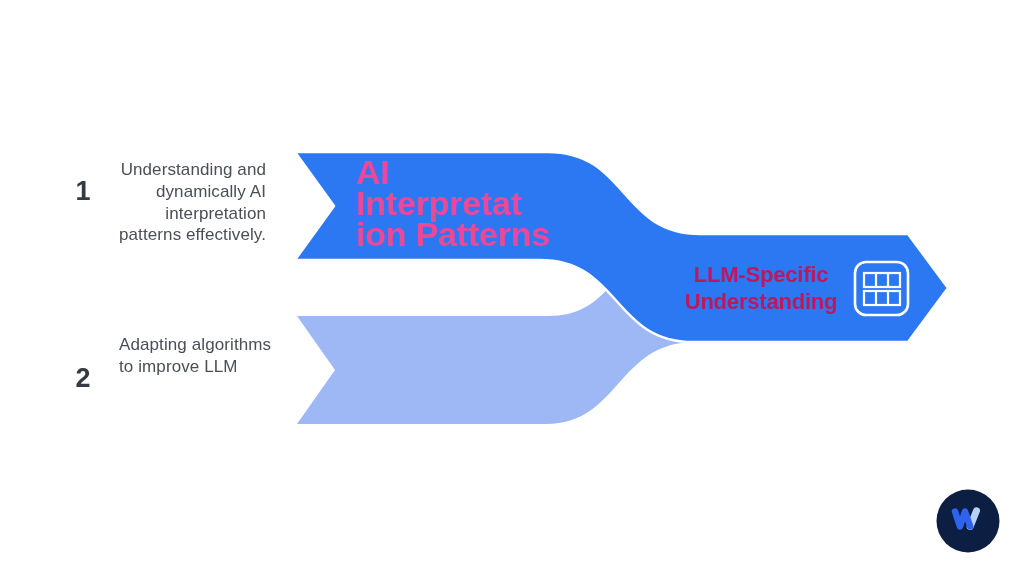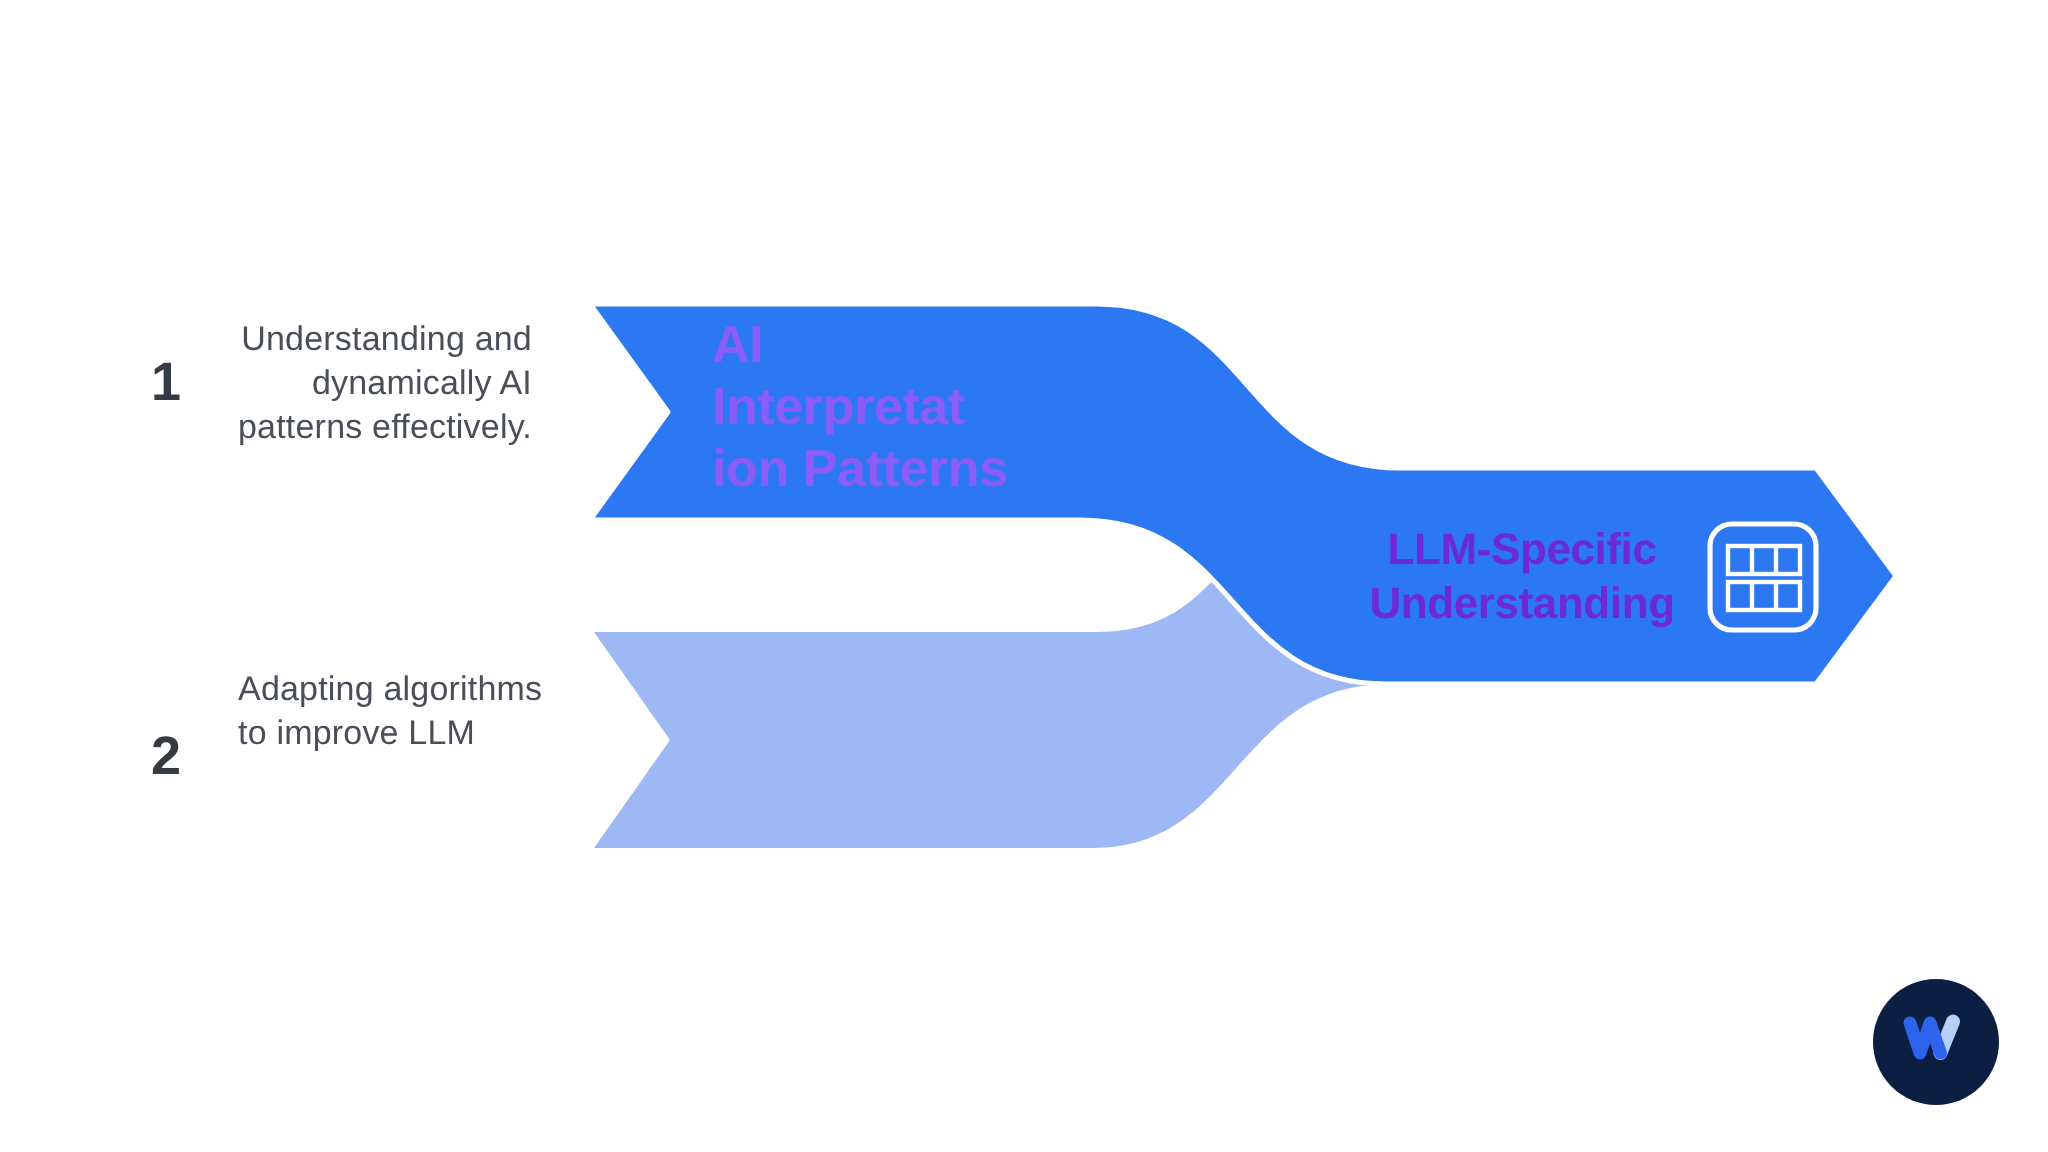--- a/index.html
+++ b/index.html
@@ -11,27 +11,27 @@
   .flow-svg { position:absolute; left:0; top:0; }
   .step-number {
     position:absolute; width:26px; text-align:center;
     font-size:27px; font-weight:700; color:#353b44;
   }
   .step-text {
     position:absolute; font-size:17px; line-height:21.8px;
     color:#4a4f57; letter-spacing:0.1px;
   }
   .band-title {
-    position:absolute; font-size:26px; line-height:31px;
-    font-weight:700; color:#8b5cf6; letter-spacing:-0.2px;
+    position:absolute; font-size:34px; line-height:31px;
+    font-weight:700; color:#ec4899; letter-spacing:-0.2px;
   }
   .result-title {
     position:absolute; left:655px; top:261px; width:212px;
     text-align:center; font-size:22px; line-height:27px;
-    font-weight:600; color:#6d28d9; letter-spacing:-0.2px;
+    font-weight:600; color:#be185d; letter-spacing:-0.2px;
   }
   .logo-badge { position:absolute; left:935px; top:488px; width:66px; height:66px; }
 </style>
 </head>
 <body>
 
 <div class="canvas">
 
   <svg class="flow-svg" width="1024" height="576" viewBox="0 0 1024 576">
 
@@ -49,20 +49,21 @@
       <line x1="888" y1="273" x2="888" y2="287" stroke-width="2.2"></line>
       <line x1="876" y1="291" x2="876" y2="305" stroke-width="2.2"></line>
       <line x1="888" y1="291" x2="888" y2="305" stroke-width="2.2"></line>
     </g>
   </svg>
 
   <div class="step-number" style="left:70px; top:176px;">1</div>
   <div class="step-text" style="left:119px; top:159px;text-align:right;">
     <div>Understanding and</div>
     <div>dynamically AI</div>
+    <div>interpretation</div>
     <div>patterns effectively.</div>
   </div>
 
   <div class="step-number" style="left:70px; top:363px;">2</div>
   <div class="step-text" style="left:119px; top:334px;">
     <div>Adapting algorithms</div>
     <div>to improve LLM</div>
   </div>
 
   <div class="band-title" style="left:356px; top:157px;">

